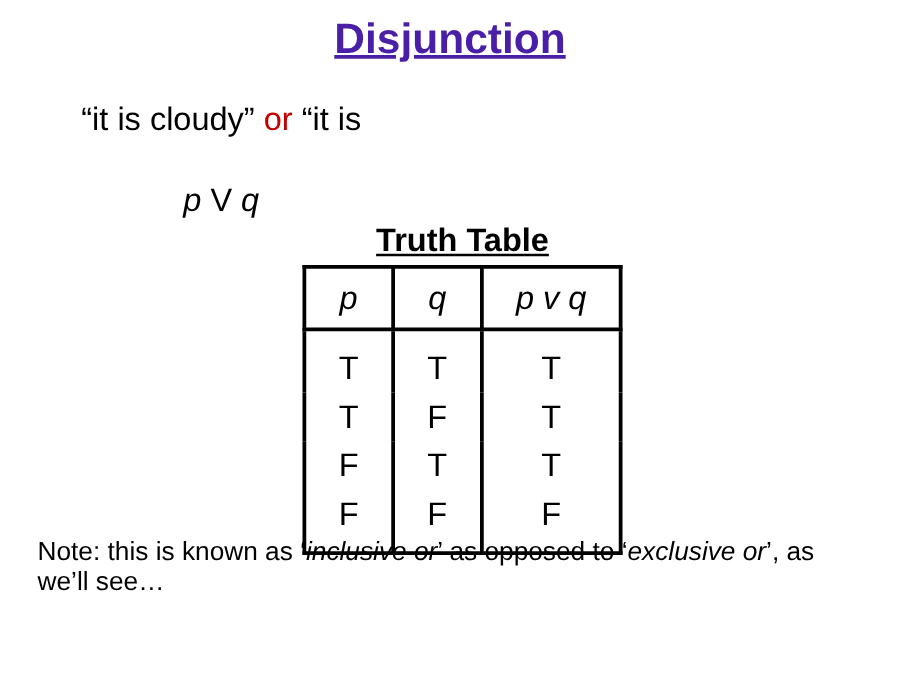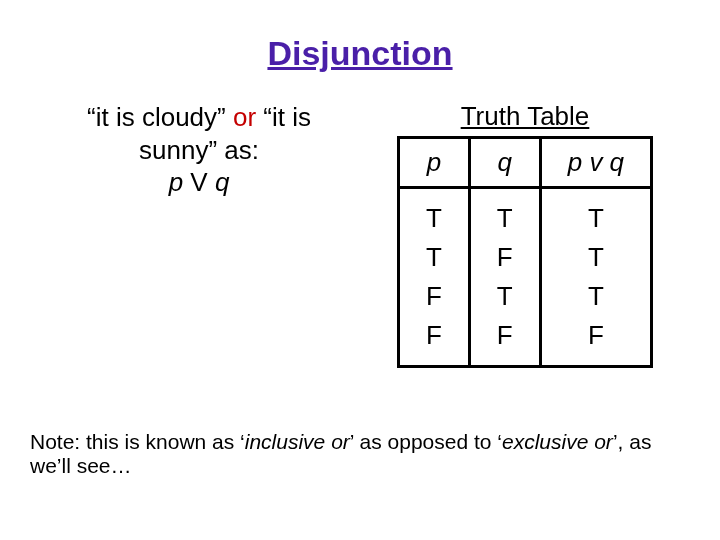--- a/index.html
+++ b/index.html
@@ -16,48 +16,48 @@
     height: 540px;
     position: relative;
     box-sizing: border-box;
   }
   .title {
     text-align: center;
     font-size: 34px;
     font-weight: bold;
     color: #4a1fa8;
     text-decoration: underline;
-    padding-top: 34px;
+    padding-top: 12px;
   }
   .content {
     display: flex;
-    flex-direction: row;
+    flex-direction: column;
     margin-top: 28px;
-    padding: 0 44px;
+    padding: 0 22px;
   }
   .left {
     width: 310px;
   }
   .left-text {
     font-size: 26px;
     line-height: 1.25;
     text-align: center;
   }
   .left-text .or {
     color: #c40000;
   }
   .left-text .italic { font-style: italic; }
   .right {
     flex: 1;
     padding-left: 20px;
   }
   .tt-title {
     text-align: center;
     font-size: 26px;
-    font-weight: normal;
+    font-weight: bold;
     text-decoration: underline;
     margin-bottom: 4px;
   }
   table.truth {
     border-collapse: collapse;
     margin: 0 auto;
     font-size: 26px;
   }
   table.truth th, table.truth td {
     border-left: 3px solid #000;
@@ -92,21 +92,21 @@
 
 <div class="slide">
 
   <div class="title">Disjunction</div>
 
   <div class="content">
 
     <div class="left">
       <div class="left-text">
         <span>“it is cloudy” </span><span class="or">or</span><span> “it is</span><br>
-        <span>sunny” as:</span><br>
+        <br>
         <span class="italic">p</span><span> V </span><span class="italic">q</span>
       </div>
     </div>
 
     <div class="right">
       <div class="tt-title">Truth Table</div>
       <table class="truth">
         <thead>
           <tr>
             <th>p</th>

